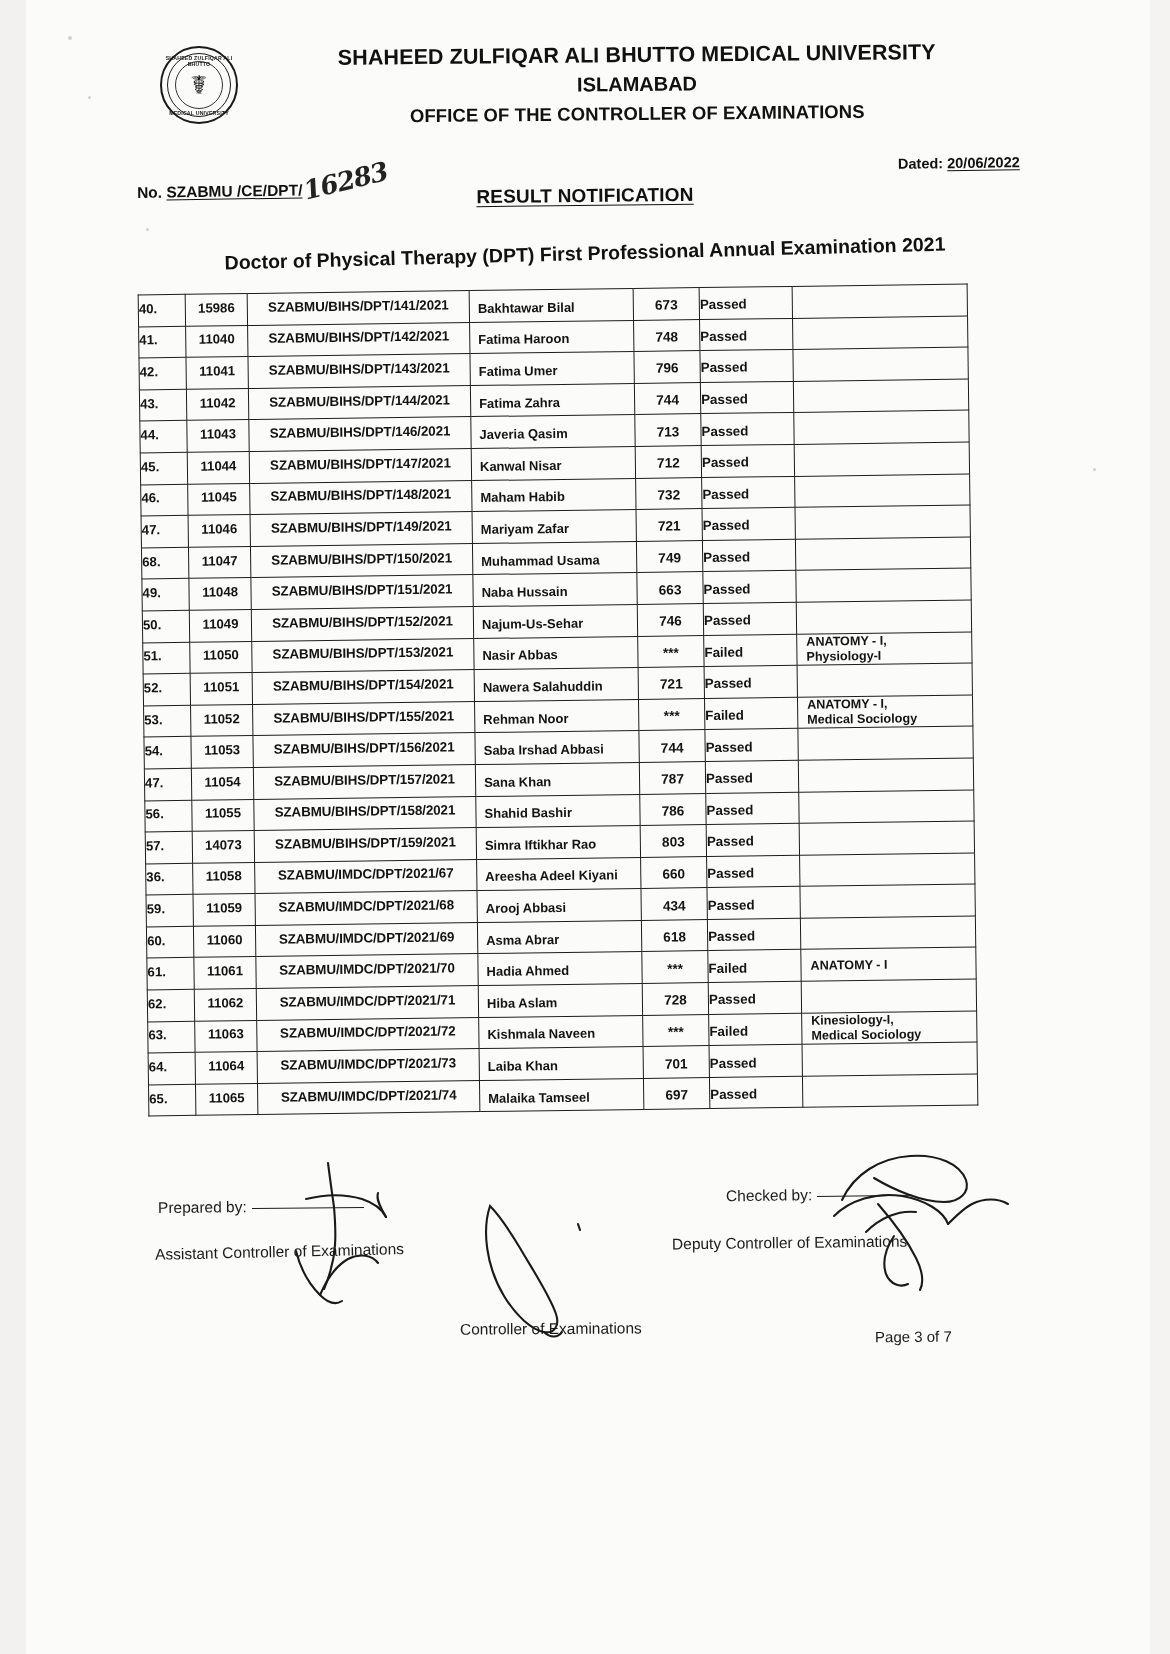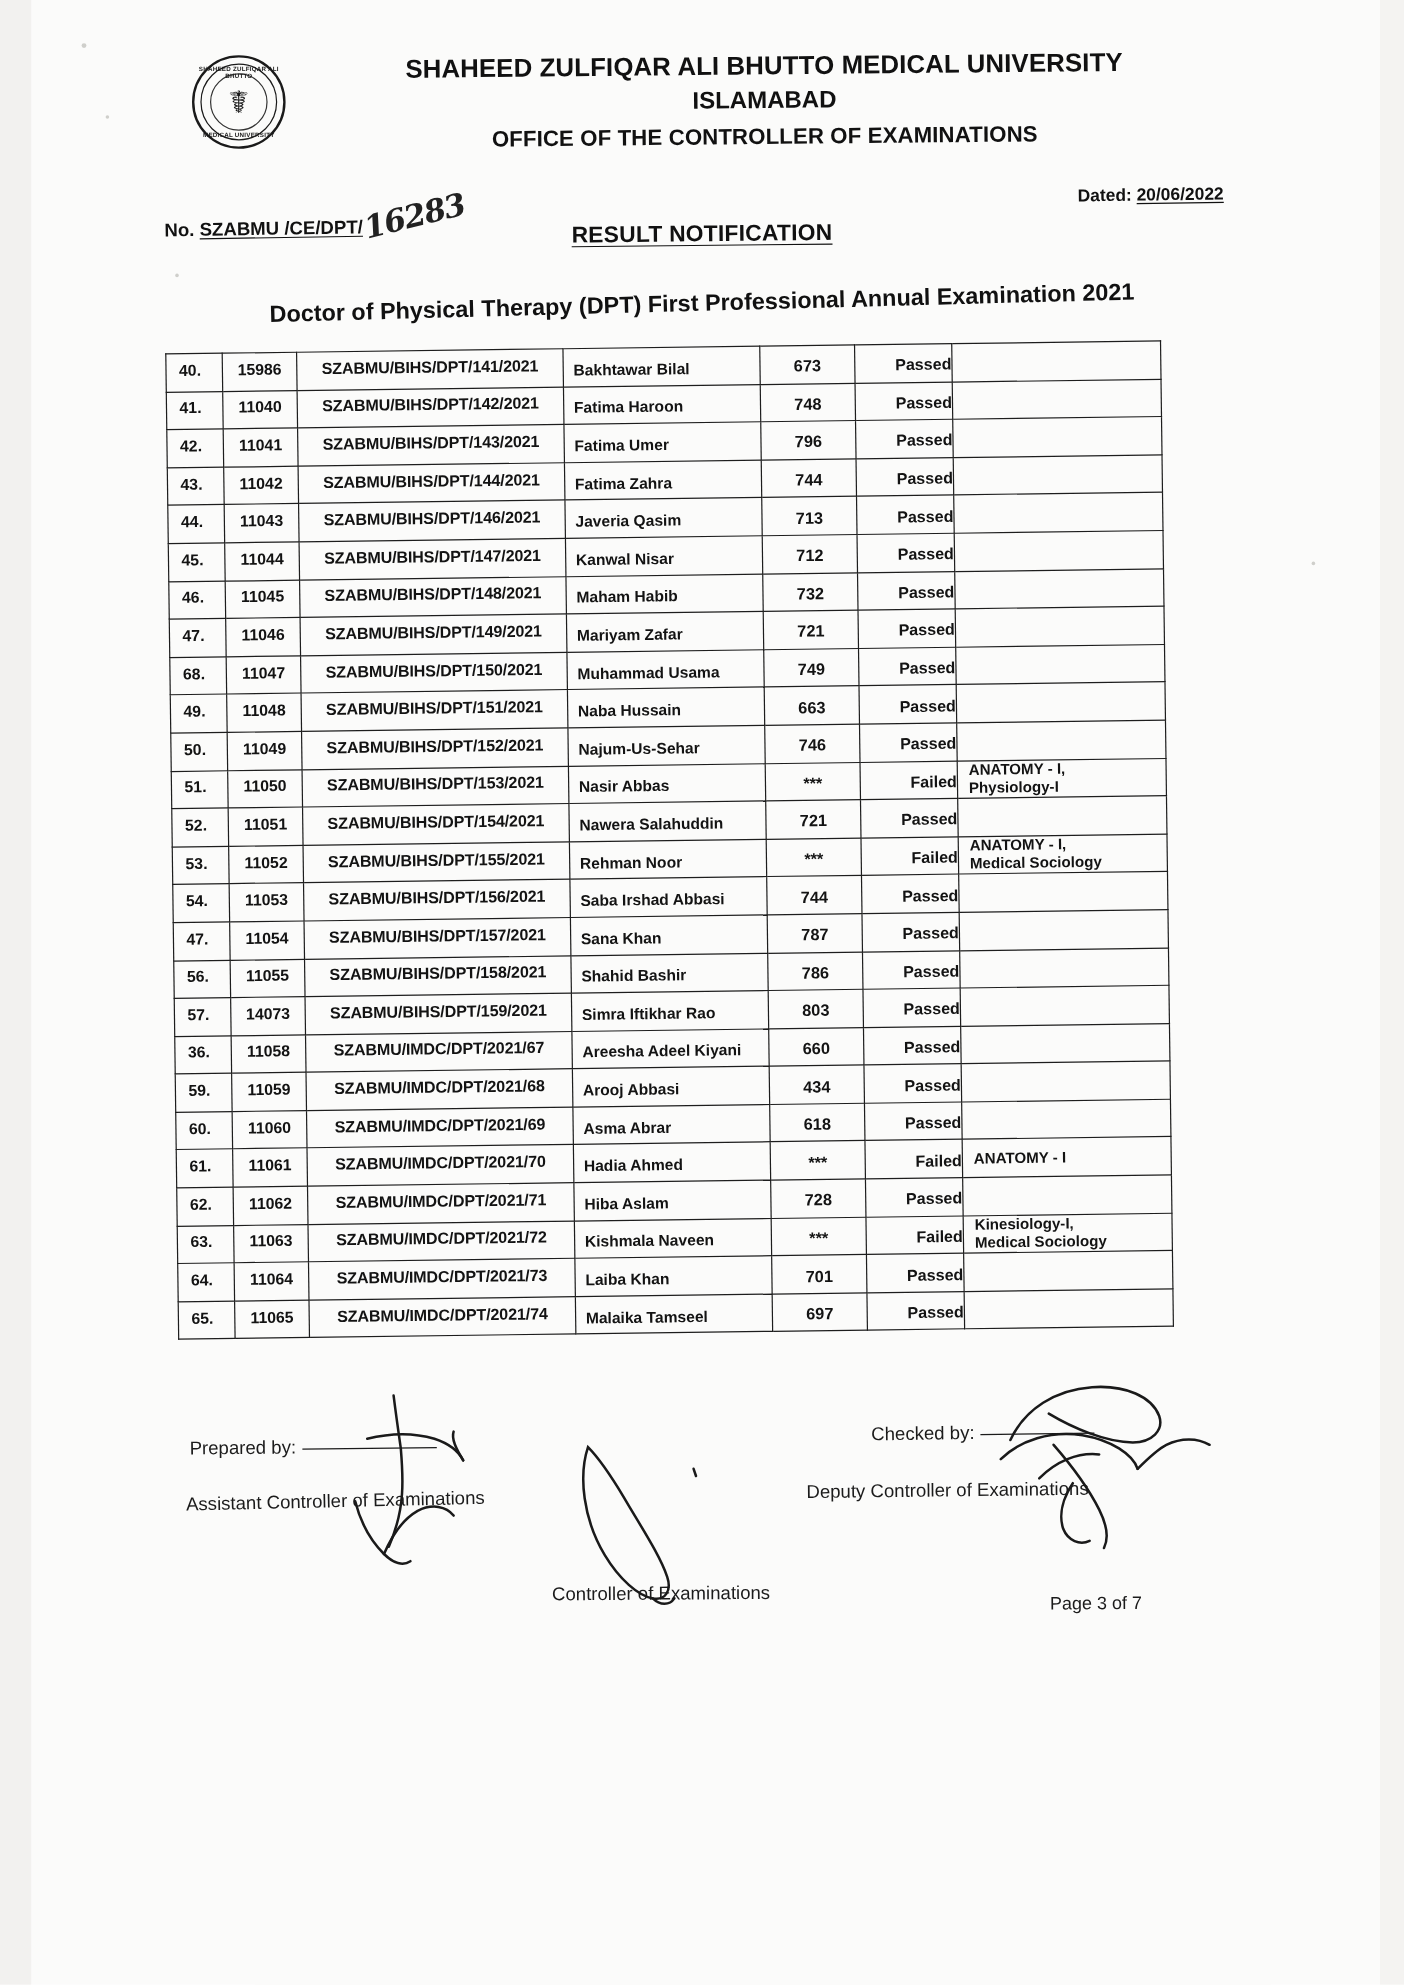--- a/index.html
+++ b/index.html
@@ -129,26 +129,26 @@
     font-size: 12.6px;
   }
   table.results td {
     border: 1.15px solid #1d1d1d;
     padding: 0;
     height: 31.6px;
     vertical-align: middle;
     font-weight: 700;
     color: #131313;
   }
-  .c-sr    { width: 47px;  text-align: center; padding-right: 7px !important; font-size: 13.2px; }
+  .c-sr    { width: 47px;  text-align: left; padding-right: 7px !important; font-size: 13.2px; }
   .c-roll  { width: 62px;  text-align: center; font-size: 13.2px; }
   .c-reg   { width: 222px; text-align: center; font-size: 13.4px; letter-spacing: -.1px; }
   .c-name  { width: 164px; text-align: left; padding-left: 8px !important; font-size: 13px; }
-  .c-marks { width: 79px;  text-align: center; font-size: 13.6px; border-radius: 14px; }
-  .c-stat  { width: 81px;  text-align: right; font-size: 13.4px; }
+  .c-marks { width: 66px;  text-align: center; font-size: 13.6px; border-radius: 14px; }
+  .c-stat  { width: 93px;  text-align: left; font-size: 13.4px; }
   .c-rem   { width: auto;  text-align: left; padding-left: 9px !important;
              font-size: 12.6px; line-height: 1.15; }
 
   
   .c-sr, .c-roll { vertical-align: bottom; padding-bottom: 4px !important; }
   .c-marks, .c-stat { vertical-align: top; padding-top: 3px !important; }
   .c-name { vertical-align: top; padding-top: 4px !important; }
   .c-reg  { vertical-align: bottom; padding-bottom: 4px !important; }
   .c-rem  { vertical-align: middle; }
   .rem2 { line-height: 1.18; }

